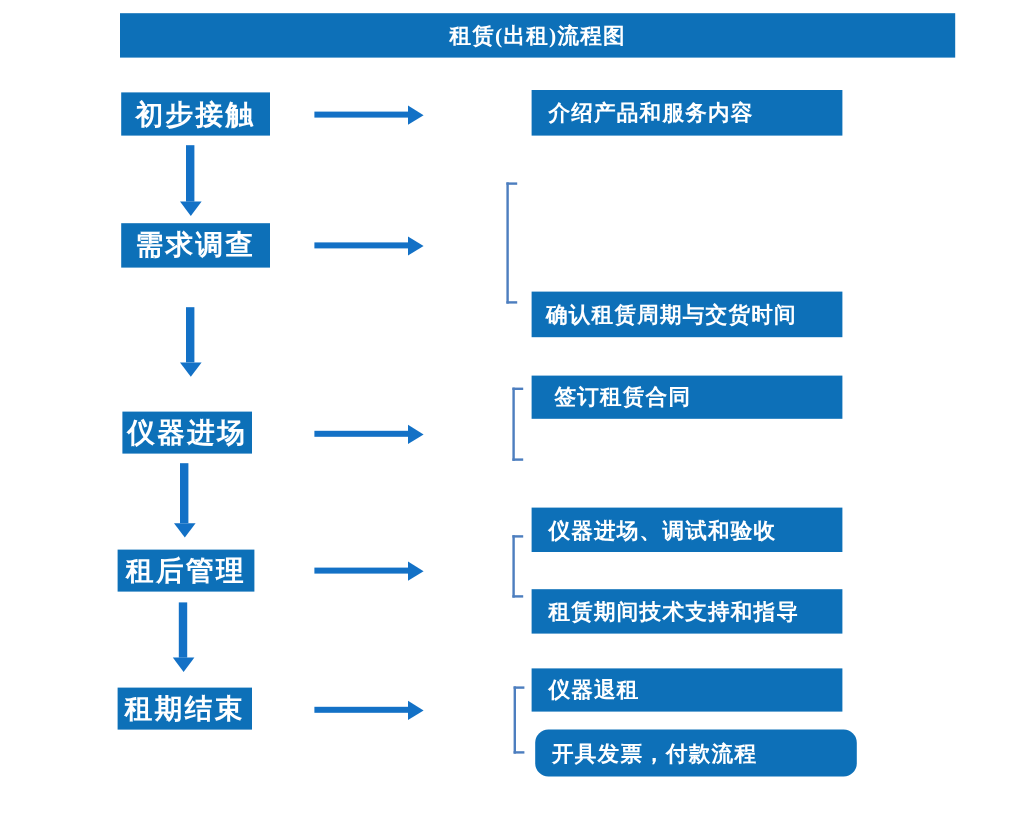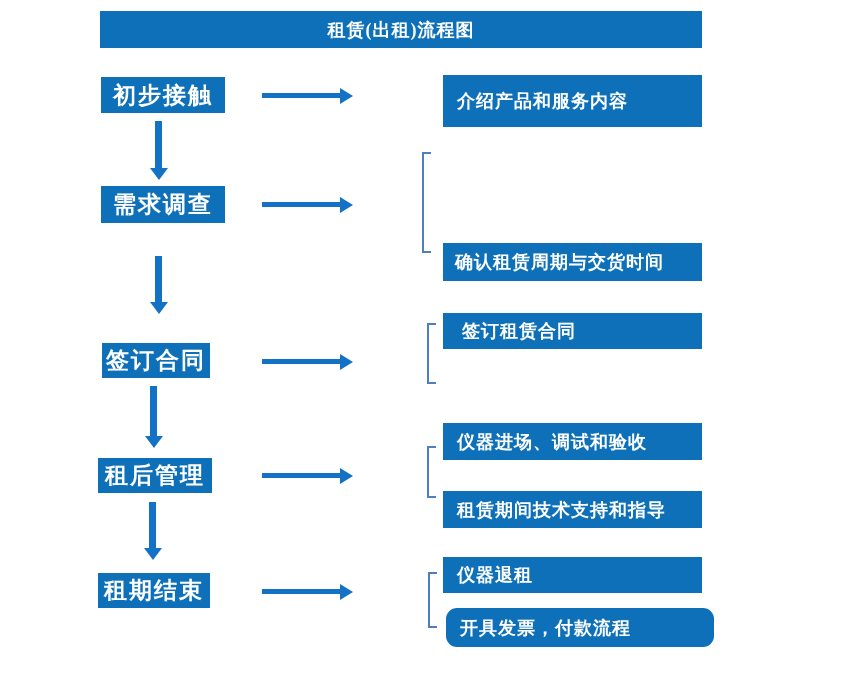--- a/index.html
+++ b/index.html
@@ -46,45 +46,45 @@
     border-left:2px solid var(--bracket,#4d7ebf);
     border-top:2px solid var(--bracket,#4d7ebf);
     border-bottom:2px solid var(--bracket,#4d7ebf);
   }
 </style>
 </head>
 <body>
 
 <div class="canvas">
 
-  <div class="box title-bar" style="left:100px; top:11px; width:602px; height:37px;">租赁(出租)流程图</div>
+  <div class="box title-bar" style="left:100px; top:11px; width:696px; height:37px;">租赁(出租)流程图</div>
 
   <div class="box step" style="left:101px; top:77px;  width:124px; height:36px;">初步接触</div>
   <div class="box step" style="left:101px; top:186px; width:124px; height:37px;">需求调查</div>
-  <div class="box step" style="left:102px; top:343px; width:108px; height:35px;">签订合同</div>
+  <div class="box step" style="left:102px; top:343px; width:108px; height:35px;">仪器进场</div>
   <div class="box step" style="left:98px;  top:458px; width:114px; height:35px;">租后管理</div>
   <div class="box step" style="left:98px;  top:573px; width:112px; height:35px;">租期结束</div>
 
   <div class="varrow" style="left:155px; top:121px; height:47px;"></div>
   <div class="varrow" style="left:155px; top:256px; height:46px;"></div>
   <div class="varrow" style="left:150px; top:386px; height:50px;"></div>
   <div class="varrow" style="left:149px; top:502px; height:46px;"></div>
 
   <div class="harrow" style="left:262px; top:93px;  width:78px;"></div>
   <div class="harrow" style="left:262px; top:202px; width:78px;"></div>
   <div class="harrow" style="left:262px; top:359px; width:78px;"></div>
   <div class="harrow" style="left:262px; top:473px; width:78px;"></div>
   <div class="harrow" style="left:262px; top:589px; width:78px;"></div>
 
   <div class="bracket" style="left:422px; top:152px; height:101px;"></div>
   <div class="bracket" style="left:427px; top:323px; height:61px;"></div>
   <div class="bracket" style="left:427px; top:446px; height:52px;"></div>
   <div class="bracket" style="left:428px; top:572px; height:56px;"></div>
 
-  <div class="box output" style="left:443px; top:75px;  width:259px; height:52px;">介绍产品和服务内容</div>
+  <div class="box output" style="left:443px; top:75px;  width:259px; height:38px;">介绍产品和服务内容</div>
 
   <div class="box output" style="left:443px; top:243px; width:259px; height:38px;padding-left:12px;">确认租赁周期与交货时间</div>
 
   <div class="box output" style="left:443px; top:313px; width:259px; height:36px;padding-left:19px;">签订租赁合同</div>
 
   <div class="box output" style="left:443px; top:491px; width:259px; height:37px;">租赁期间技术支持和指导</div>
   <div class="box output" style="left:443px; top:423px; width:259px; height:37px;">仪器进场、调试和验收</div>
 
   <div class="box output" style="left:443px; top:557px; width:259px; height:36px;">仪器退租</div>
   <div class="box output" style="left:446px; top:608px; width:268px; height:39px;border-radius:11px;">开具发票，付款流程</div>

